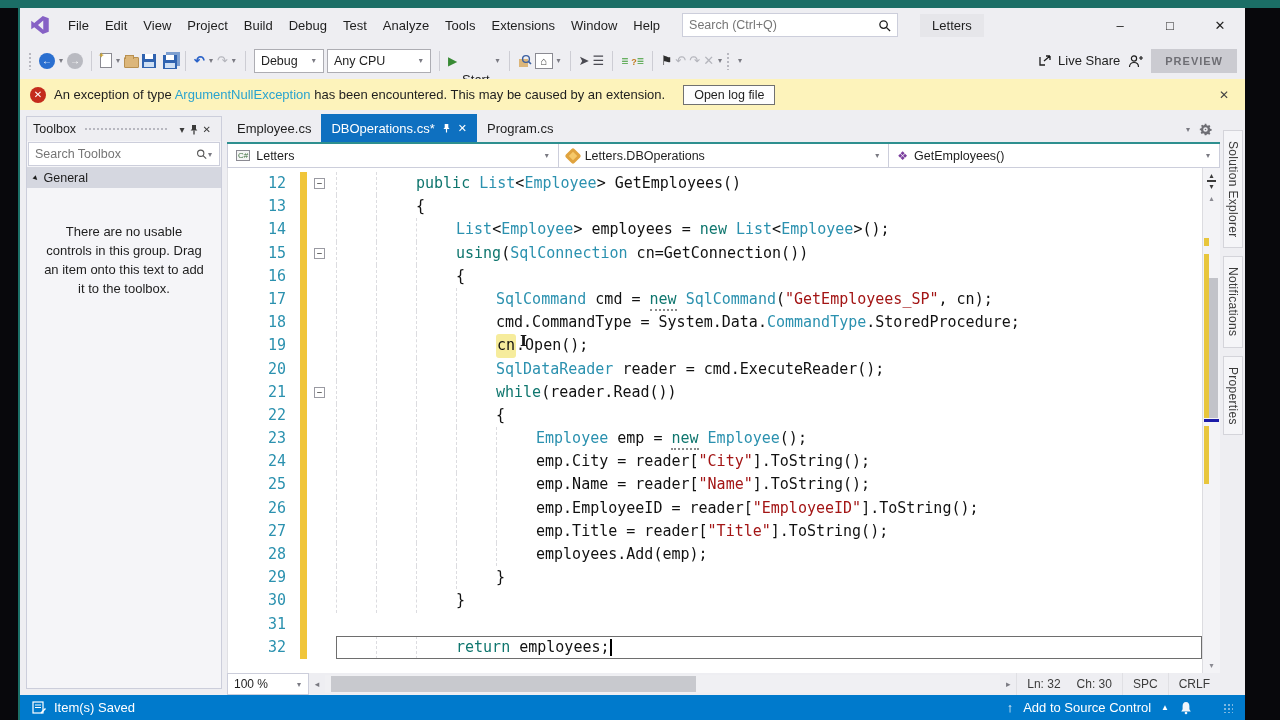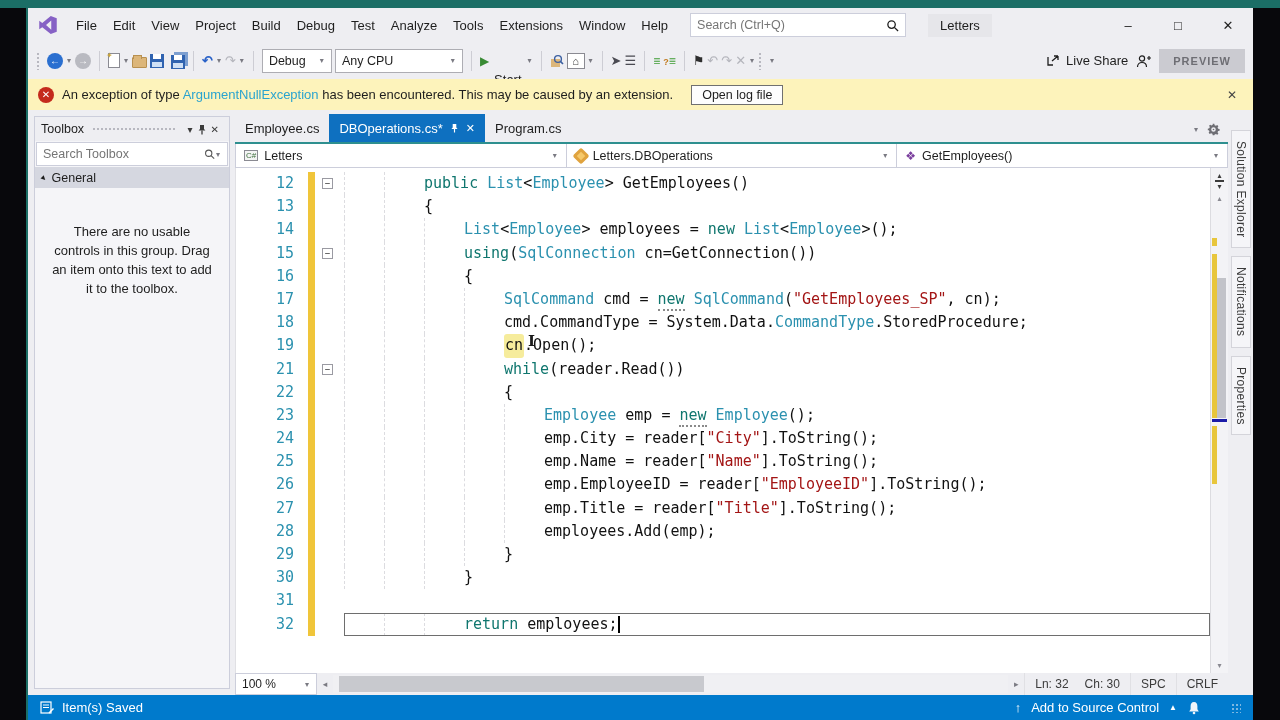--- a/index.html
+++ b/index.html
@@ -1,20 +1,20 @@
 <!DOCTYPE html>
 <html><head>
 <meta charset="utf-8">
 <style>
   * { margin:0; padding:0; box-sizing:border-box; }
   html,body { width:1280px; height:720px; overflow:hidden; background:#08080c;
               font-family:"Liberation Sans", sans-serif; }
   #desktop { position:relative; width:1280px; height:720px; background:#08080c; }
   #topstrip { position:absolute; left:0; top:0; width:1280px; height:8px; background:#1b6e66; }
-  #window { position:absolute; left:26px; top:8px; width:1227px; height:712px;
+  #window { position:absolute; left:18px; top:8px; width:1227px; height:712px;
             background:#eeeef2; display:flex; flex-direction:column;
             border-left:2px solid #1b6e66; }
 
   
   .titlebar { height:34px; display:flex; align-items:center; padding-left:10px; background:#eeeef2; flex:none; }
   .vslogo { width:20px; height:20px; margin-right:10px; flex:none; }
   .menu { display:flex; }
   .menu span { padding:0 8px; font-size:13px; color:#1e1e1e; cursor:default; }
   .qsearch { margin-left:14px; width:216px; height:24px; background:#fff; border:1px solid #cccedb;
              display:flex; align-items:center; padding:0 6px; }
@@ -219,21 +219,21 @@
       <div class="tb-sep"></div>
       <span class="ico13" style="color:#2a62c8;font-weight:bold">↶</span>
       <span class="chev">▾</span>
       <span class="gray-ico">↷</span>
       <span class="chev">▾</span>
       <div class="tb-sep"></div>
       <div class="combo" style="width:70px">
         <span>Debug</span>
           <span class="chev">▾</span>
       </div>
-      <div class="combo" style="width:128px">
+      <div class="combo" style="width:104px">
         <span>Any CPU</span>
           <span class="chev">▾</span>
       </div>
       <div class="tb-sep"></div>
       <span class="play">▶</span>
       <span class="start-label">Start</span>
       <span class="chev">▾</span>
       <div class="tb-sep"></div>
       <svg width="14" height="14" viewBox="0 0 14 14">
         <rect x="1" y="5" width="9" height="8" fill="#dcb67a"></rect>
@@ -474,20 +474,33 @@
                   <div class="codeline">
                     <div class="ig"></div>
                     <div class="ig"></div>
                     <div class="ig"></div>
                     <div class="ig"></div>
                     <span class="tk p hl">cn</span>
                     <span class="tk p">.Open();</span>
                   </div>
                 </div>
                 <div class="row">
+                  <div class="ln">20</div>
+                  <div class="chg"></div>
+                  <div class="fold"></div>
+                  <div class="codeline">
+                    <div class="ig"></div>
+                    <div class="ig"></div>
+                    <div class="ig"></div>
+                    <div class="ig"></div>
+                    <span class="tk t">SqlDataReader</span>
+                    <span class="tk p"> reader = cmd.ExecuteReader();</span>
+                  </div>
+                </div>
+                <div class="row">
                   <div class="ln">21</div>
                   <div class="chg"></div>
                   <div class="fold">
                     <div class="foldbox">−</div>
                   </div>
                   <div class="codeline">
                     <div class="ig"></div>
                     <div class="ig"></div>
                     <div class="ig"></div>
                     <div class="ig"></div>

